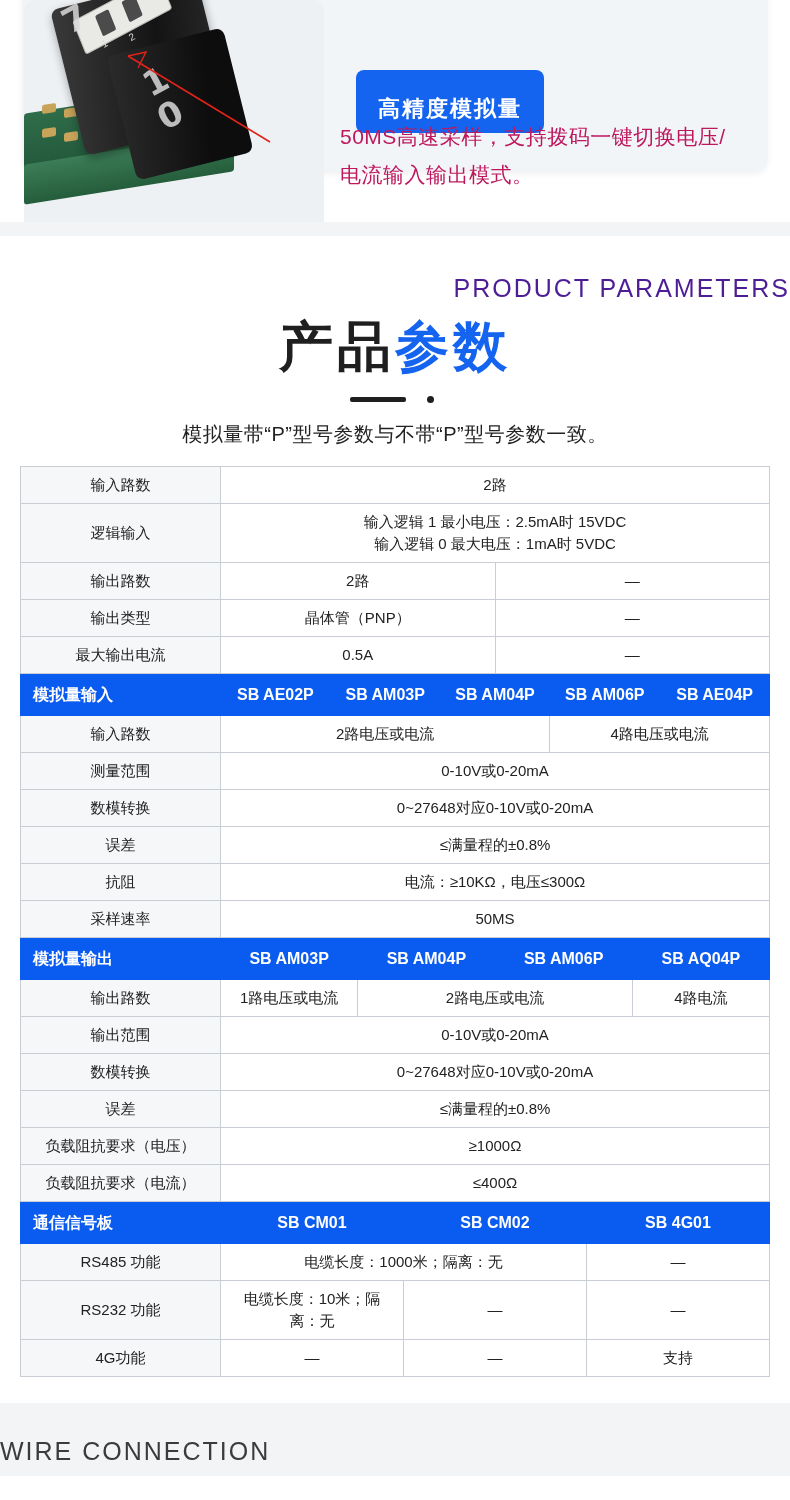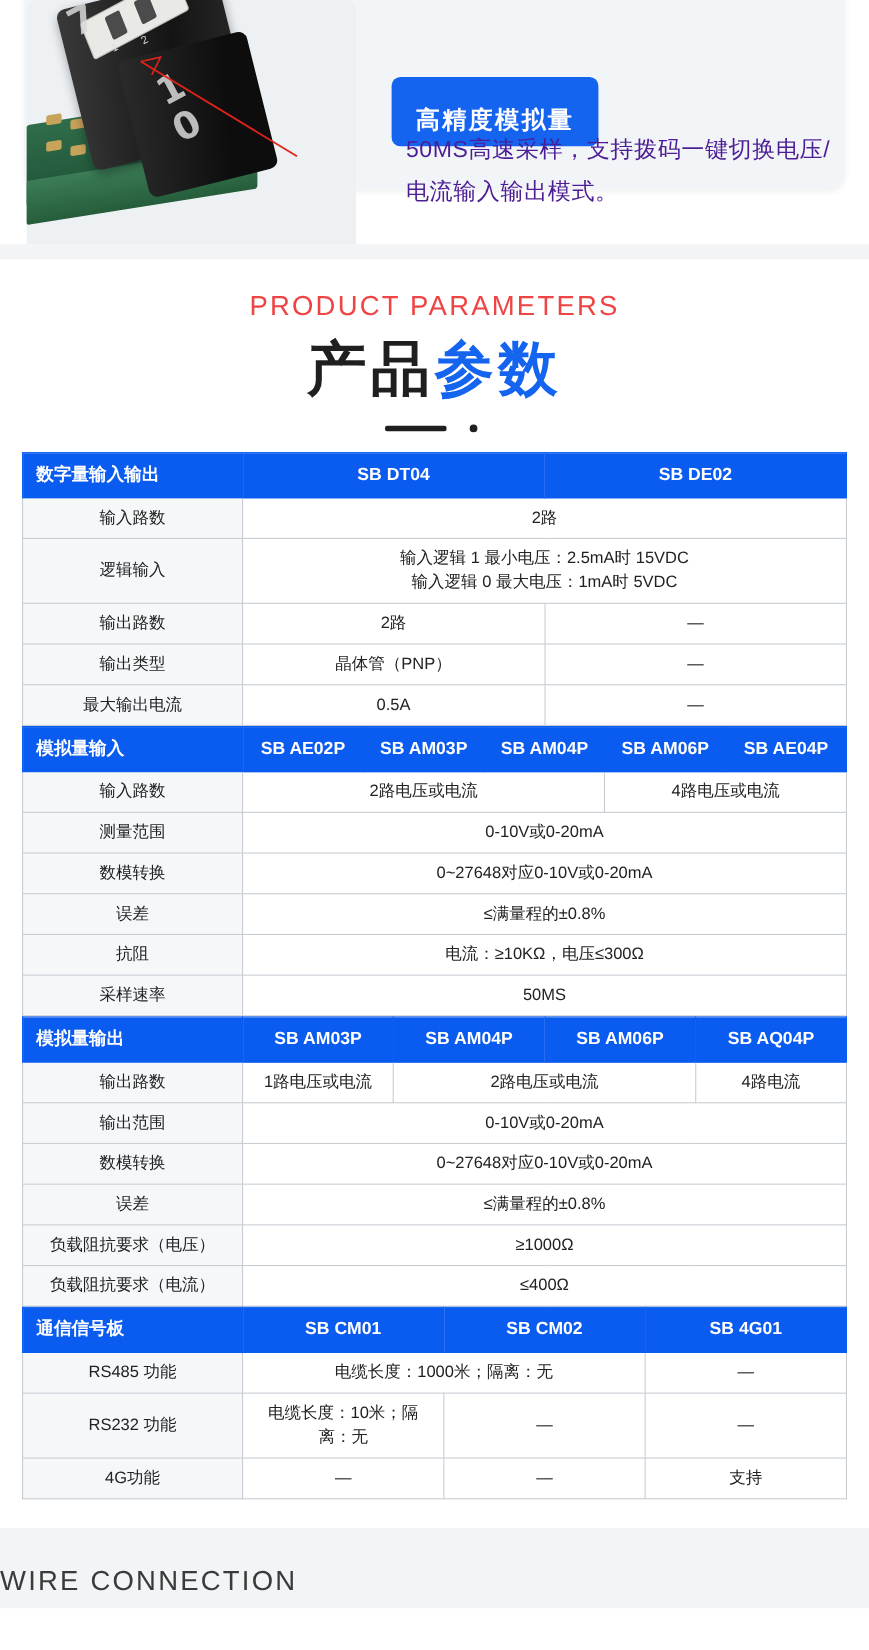--- a/index.html
+++ b/index.html
@@ -149,44 +149,45 @@
     background: #1464f0;
     color: #fff;
     font-size: 22px;
     font-weight: 700;
     padding: 24px 22px 9px;
     border-radius: 8px;
     letter-spacing: 2px;
   }
   .hero-desc {
     position: absolute;
-    left: 369px;
+    left: 340px;
     top: 118px;
     width: 400px;
     font-size: 21px;
     line-height: 38px;
-    color: #4c1d95;
+    color: #be185d;
     letter-spacing: .5px;
   }
 
   
   .sec-gap { height: 14px; background: #f2f4f6; }
 
   .params-section {
     position: relative;
     width: 790px;
     background: #ffffff;
     padding-top: 28px;
   }
   .eyebrow {
-    text-align: center;
+    text-align: right;
     font-size: 25px;
     letter-spacing: 2px;
-    color: #ef4444;
+    color: #4c1d95;
     font-family: "Liberation Sans", sans-serif;
+    margin-top: 10px;
   }
   .bigtitle {
     text-align: center;
     margin-top: 12px;
     font-size: 54px;
     font-weight: 700;
     letter-spacing: 4px;
     line-height: 62px;
   }
   .bigtitle .dark { color: #1f1f1f; margin-top: 16px; }
@@ -312,34 +313,30 @@
 
 <div class="params-section">
   <div class="eyebrow">PRODUCT PARAMETERS</div>
   <div class="bigtitle">
     <span class="dark">产品</span><span class="blue">参数</span>
   </div>
   <div class="divider">
     <span class="bar"></span>
     <span class="dot"></span>
   </div>
+  <div class="note">模拟量带“P”型号参数与不带“P”型号参数一致。</div>
 
   <div class="tables" id="tables-host">
       <table class="spec">
         <colgroup>
           <col style="width: 200px;">
           <col>
           <col>
         </colgroup>
         <tbody>
-          <tr class="head">
-            <td class="rowlabel">数字量输入输出</td>
-            <td>SB DT04</td>
-            <td>SB DE02</td>
-          </tr>
           <tr>
             <td class="rowlabel">输入路数</td>
             <td colspan="2">2路</td>
           </tr>
           <tr>
             <td class="rowlabel">逻辑输入</td>
             <td colspan="2" class="two-line">输入逻辑 1 最小电压：2.5mA时 15VDC<br>输入逻辑 0 最大电压：1mA时 5VDC</td>
           </tr>
           <tr>
             <td class="rowlabel">输出路数</td>

